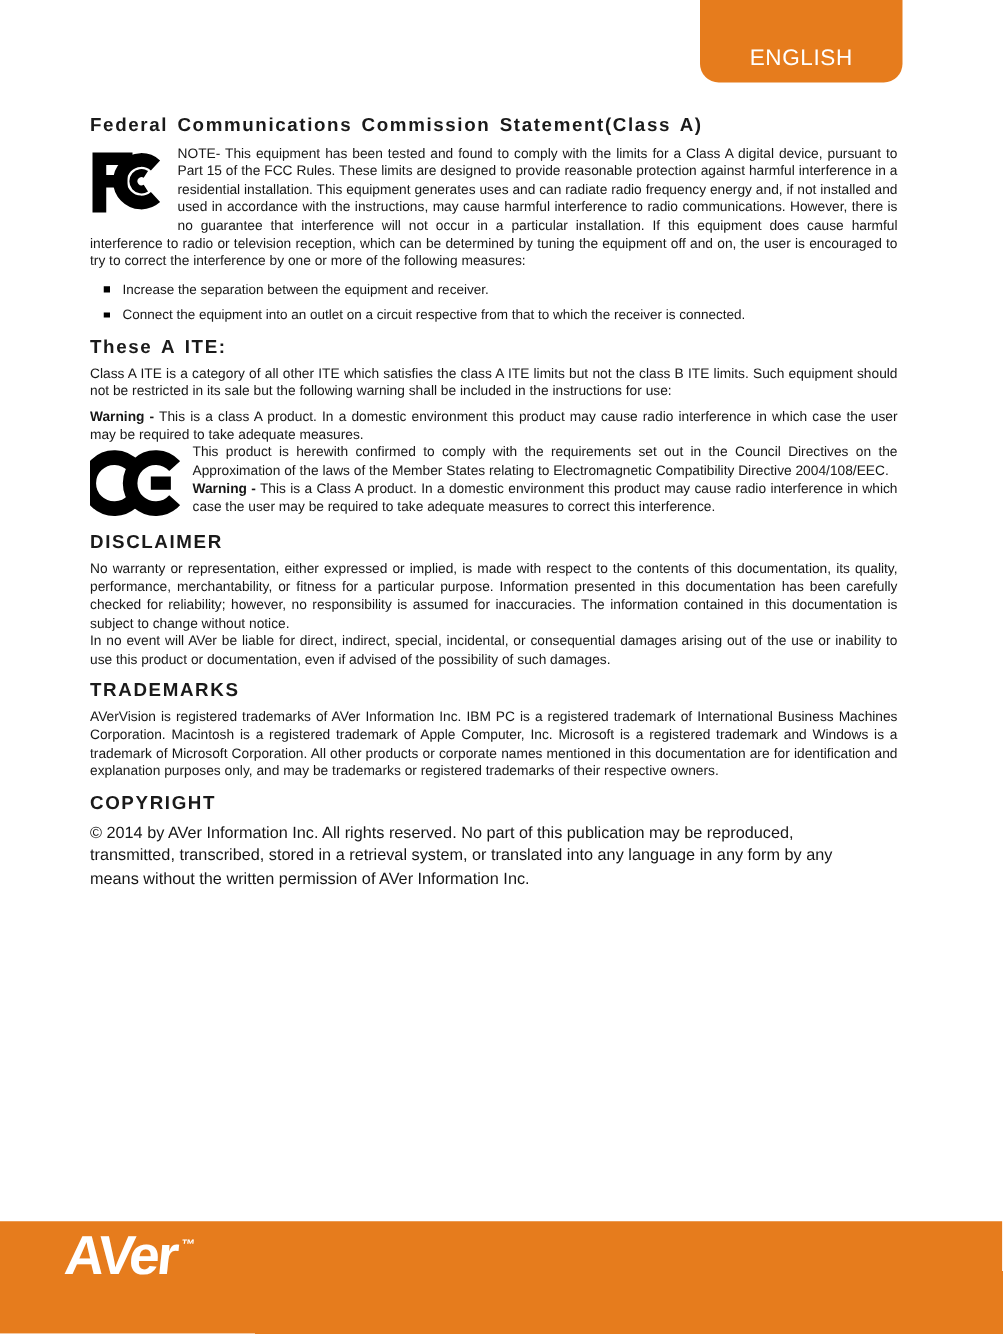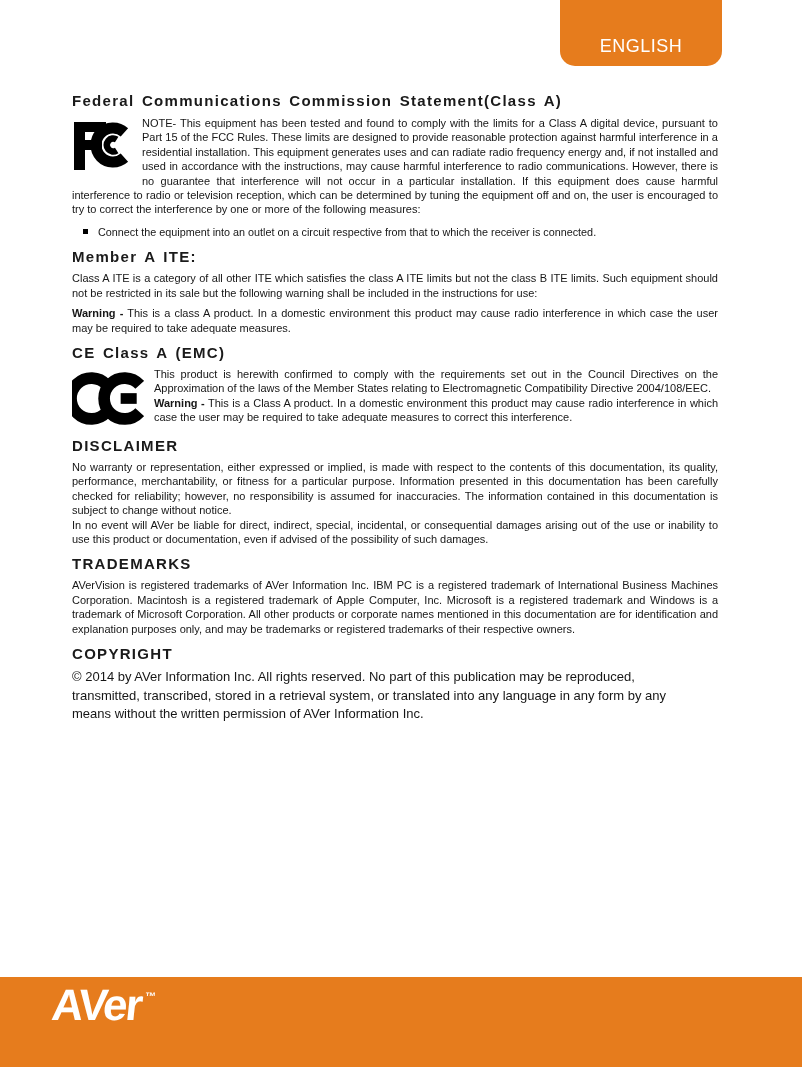--- a/index.html
+++ b/index.html
@@ -81,28 +81,28 @@
         <svg viewBox="0 0 62 55" xmlns="http://www.w3.org/2000/svg" aria-hidden="true">
           <path d="M2 4 H34 V14 H13 V22 H30 V32 H13 V52 H2 Z" fill="#000"></path>
           <path d="M52.4 14.4 A17 17 0 1 0 52.4 39.6" fill="none" stroke="#000" stroke-width="11"></path>
           <path d="M44.7 21.5 A6.5 6.5 0 1 0 44.7 32.5" fill="none" stroke="#000" stroke-width="6.5"></path>
         </svg>
       </div>
       <p class="body">NOTE- This equipment has been tested and found to comply with the limits for a Class A digital device, pursuant to Part 15 of the FCC Rules. These limits are designed to provide reasonable protection against harmful interference in a residential installation. This equipment generates uses and can radiate radio frequency energy and, if not installed and used in accordance with the instructions, may cause harmful interference to radio communications. However, there is no guarantee that interference will not occur in a particular installation. If this equipment does cause harmful interference to radio or television reception, which can be determined by tuning the equipment off and on, the user is encouraged to try to correct the interference by one or more of the following measures:</p>
     </div>
 
     <ul class="bullets">
+      <li>Increase the separation between the equipment and receiver.</li>
       <li>Connect the equipment into an outlet on a circuit respective from that to which the receiver is connected.</li>
     </ul>
 
-    <h2>Member A ITE:</h2>
+    <h2>These A ITE:</h2>
     <p class="body gap-below">Class A ITE is a category of all other ITE which satisfies the class A ITE limits but not the class B ITE limits. Such equipment should not be restricted in its sale but the following warning shall be included in the instructions for use:</p>
     <p class="body"><b>Warning -</b><span> This is a class A product. In a domestic environment this product may cause radio interference in which case the user may be required to take adequate measures.</span></p>
 
-    <h2>CE Class A (EMC)</h2>
     <div class="clearfix">
       <div class="logo-ce">
         <svg viewBox="0 0 74 58" xmlns="http://www.w3.org/2000/svg" aria-hidden="true">
           <path d="M35.6 14.95 A21 21 0 1 0 35.6 43.05" fill="none" stroke="#000" stroke-width="12"></path>
           <path d="M69.6 14.95 A21 21 0 1 0 69.6 43.05" fill="none" stroke="#000" stroke-width="12"></path>
           <path d="M50 29 H66.5" fill="none" stroke="#000" stroke-width="11"></path>
         </svg>
       </div>
       <p class="body"><span>This product is herewith confirmed to comply with the requirements set out in the Council Directives on the Approximation of the laws of the Member States relating to Electromagnetic Compatibility Directive 2004/108/EEC.</span><br><b>Warning -</b><span> This is a Class A product. In a domestic environment this product may cause radio interference in which case the user may be required to take adequate measures to correct this interference.</span></p>
     </div>

